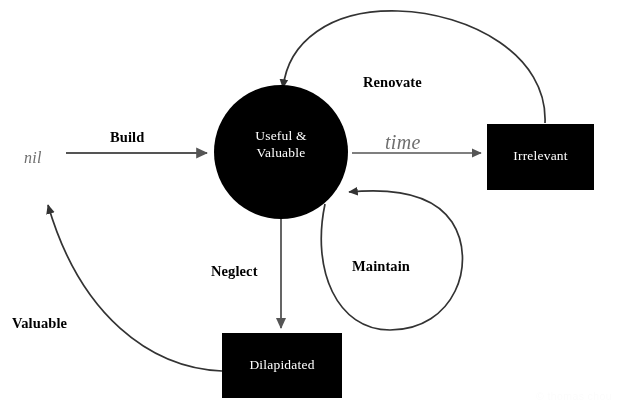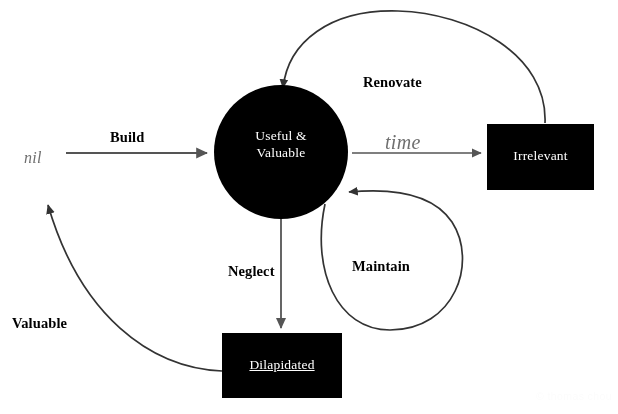--- a/index.html
+++ b/index.html
@@ -120,31 +120,31 @@
     <rect x="487" y="124" width="107" height="66" fill="#000000"></rect>
 
     <rect x="222" y="333" width="120" height="65" fill="#000000"></rect>
   </svg>
 
   <div class="node-label" style="left:211px; top:127px; width:140px;">Useful &amp;
 Valuable</div>
 
   <div class="node-label" style="left:487px; top:147px; width:107px;">Irrelevant</div>
 
-  <div class="node-label" style="left:222px; top:356px; width:120px;text-decoration:underline;">Dilapidated</div>
+  <div class="node-label" style="left:222px; top:356px; width:120px;">Dilapidated</div>
 
   <div class="terminal-label" style="left:24px; top:149px;">nil</div>
 
   <div class="edge-label" style="left:110px; top:129px;text-align:right;">Build</div>
 
   <div class="edge-label muted" style="left:385px; top:131px;">time</div>
 
   <div class="edge-label" style="left:363px; top:44px;margin-top:30px;">Renovate</div>
 
   <div class="edge-label" style="left:352px; top:258px;">Maintain</div>
 
-  <div class="edge-label" style="left:228px; top:263px;">Neglect</div>
+  <div class="edge-label" style="left:211px; top:263px;">Neglect</div>
 
   <div class="edge-label" style="left:12px; top:315px;">Valuable</div>
 
   <div class="watermark">© thomas chou</div>
 
 </div>
 
 </body></html>

